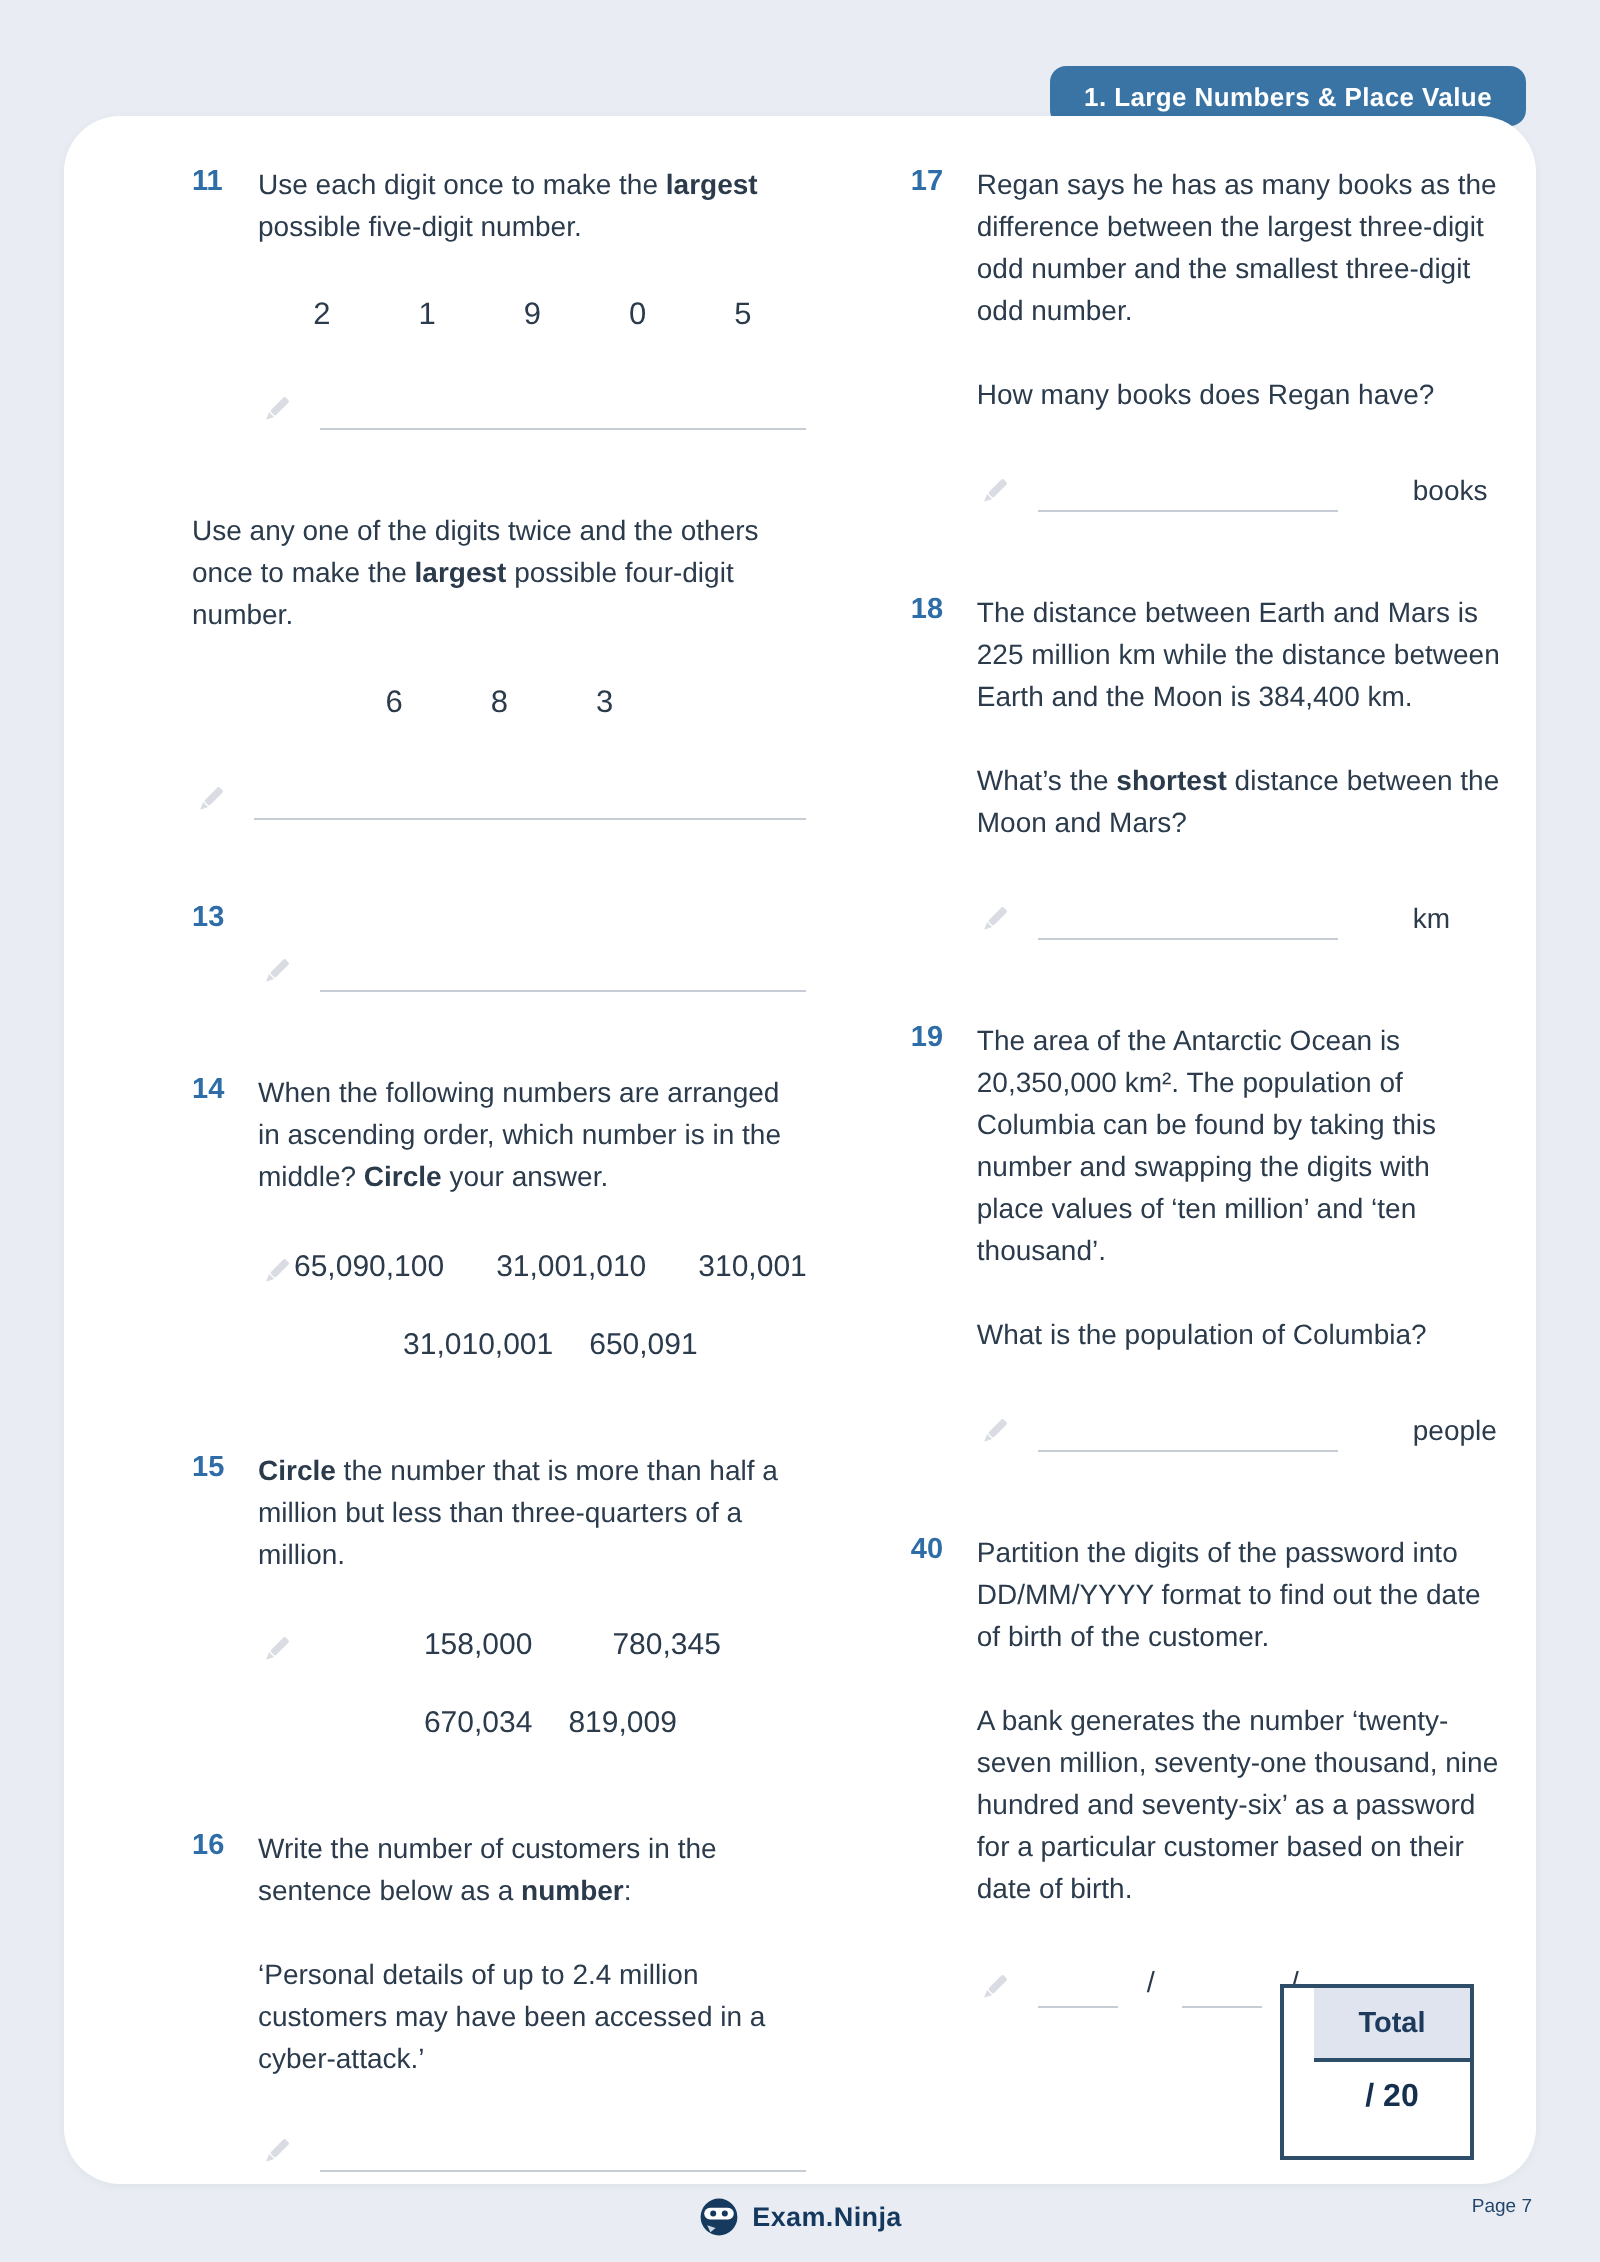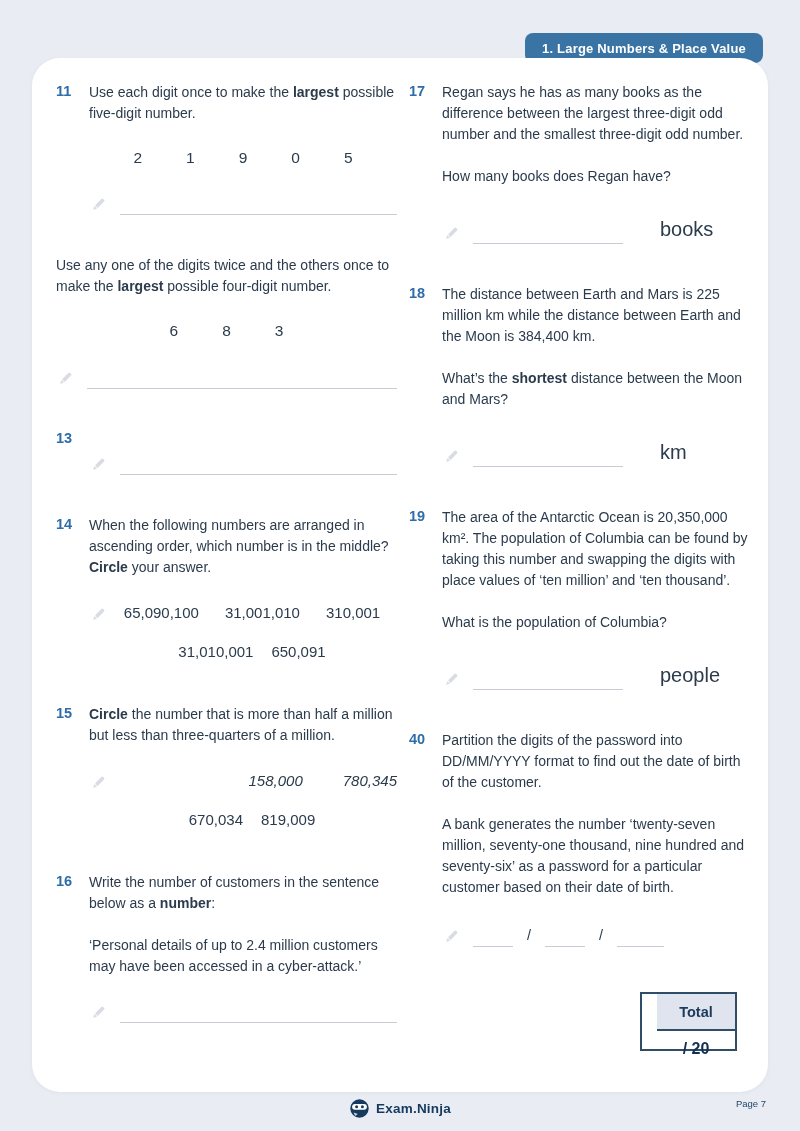--- a/index.html
+++ b/index.html
@@ -20,48 +20,48 @@
     letter-spacing:.2px; white-space:nowrap;margin-top:20px;
   }
 
   .card {
     position:absolute; left:32px; top:58px; width:736px; height:1034px;
     background:#ffffff; border-radius:28px;
     box-shadow:0 1px 4px rgba(40,60,90,.06);
   }
 
   .columns { display:flex; padding:24px 18px 0 24px; gap:12px; }
-  .col { width:341px; }
+  .col { width:341px;margin-left:40px; }
 
   .q { display:flex; margin-bottom:40px; }
   .qnum { width:33px; flex:none; font-weight:bold; font-size:14.5px; color:#2e6da7; padding-top:1px; }
   .qbody { flex:1; font-size:14px; line-height:1.5; }
   .para + .para { margin-top:21px; }
   .b { font-weight:bold; }
 
   .digit-row { display:flex; justify-content:center; gap:44px; margin-top:22px; font-size:15.5px; }
 
   .options { display:flex; margin-top:24px; }
   .options .pencil { margin-top:4px; }
   .num-rows { flex:1; }
   .num-row { display:flex; justify-content:center; gap:26px; font-size:15px; }
   .num-row + .num-row { margin-top:17px; gap:18px; }
-  .num-row.left-lean { justify-content:flex-end; padding-left:22px; gap:40px;font-style:italic; }
+  .num-row.left-lean { justify-content:center; padding-left:22px; gap:40px; }
 
   .answer-row { display:flex; align-items:flex-end; margin-top:27px; gap:13px; }
   .pencil { flex:none; width:18px; height:18px; margin-bottom:1px; }
   .blank { border-bottom:1.5px solid #c7cdd5; height:16px; flex:1; }
   .blank.short { flex:none; width:150px; }
   .blank.date { flex:none; width:40px; }
   .blank.date-last { flex:none; width:47px; }
-  .suffix { font-size:20px; margin-left:2px;padding-left:22px; }
+  .suffix { font-size:14px; margin-left:2px;padding-left:22px; }
   .sep { font-size:14.5px; color:#2b3b4c; padding:0 1px; align-self:flex-end; }
 
   .total {
-    position:absolute; left:640px; top:992px; width:97px; height:59px;
+    position:absolute; left:640px; top:992px; width:97px; height:88px;
     border:2px solid #2d4d69; background:#ffffff;padding-left:15px;
   }
   .total-head {
     height:37px; background:#dfe4ee; border-bottom:2px solid #2d4d69;
     display:flex; align-items:center; justify-content:center;
     font-weight:bold; font-size:14.5px; color:#1c3a5c;
   }
   .total-val {
     height:36px; display:flex; align-items:center; justify-content:center;
     font-weight:bold; font-size:16px; color:#14304e;

